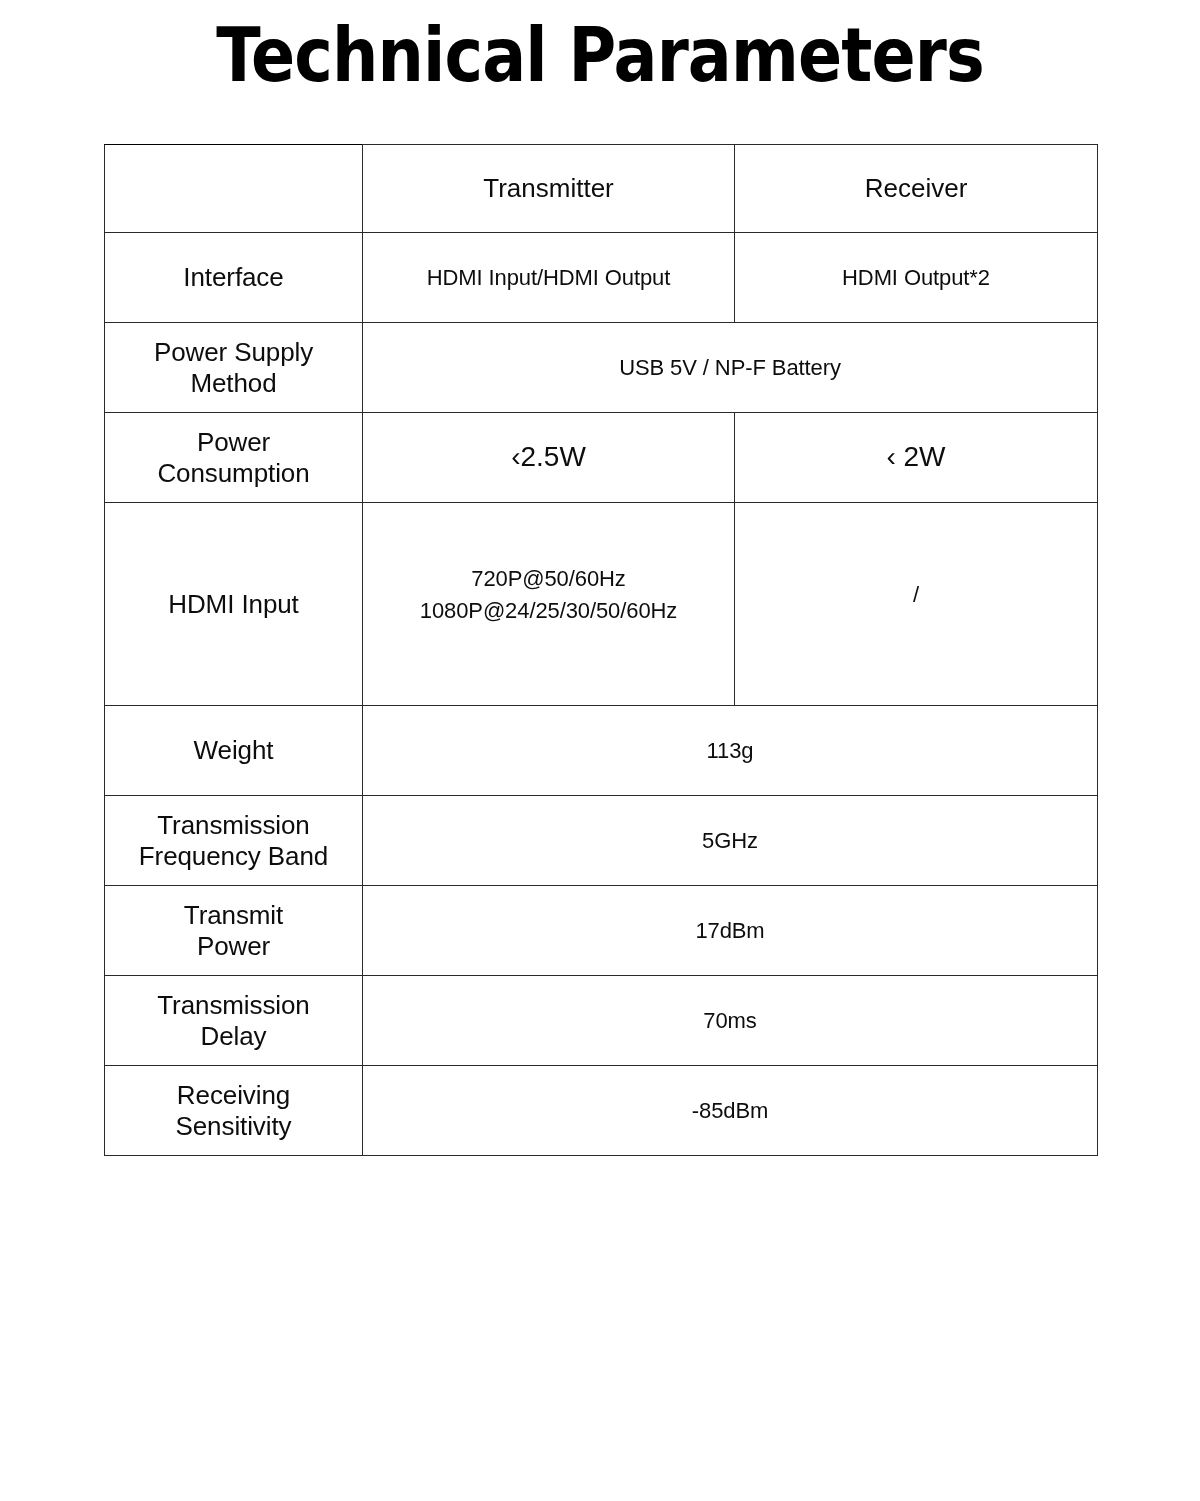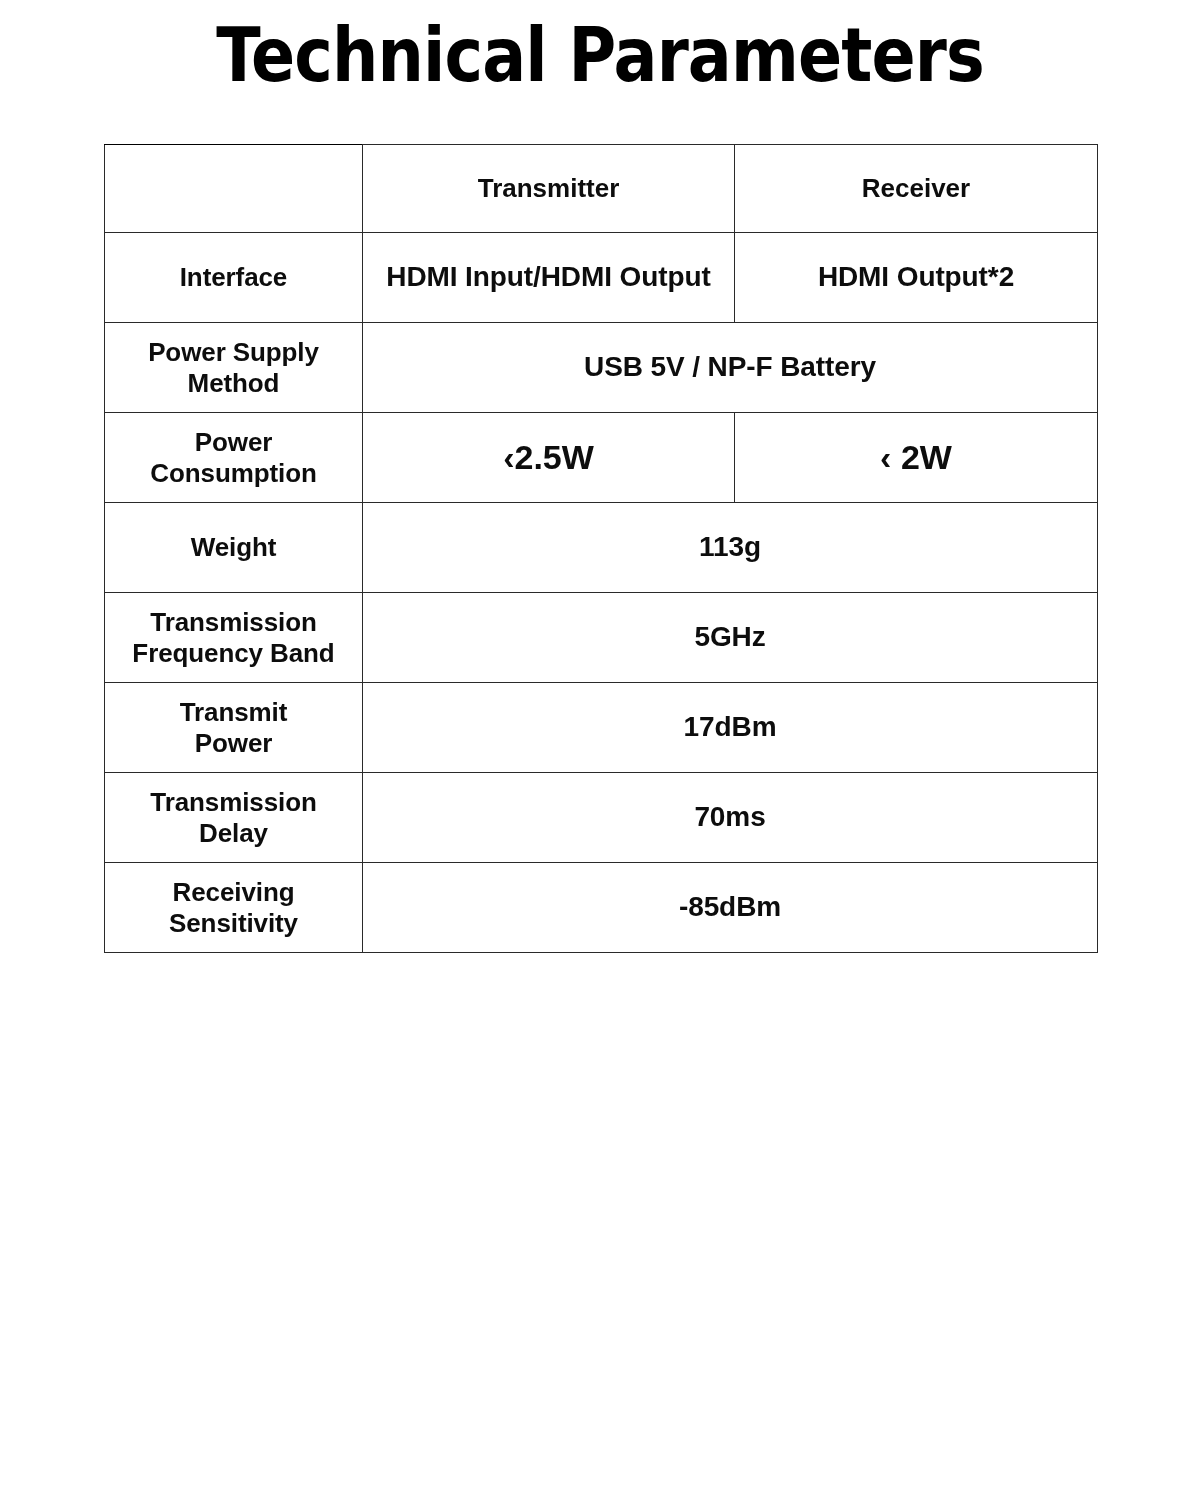--- a/index.html
+++ b/index.html
@@ -55,39 +55,39 @@
   .spec-table col.c-tx    { width: 372px; }
   .spec-table col.c-rx    { width: 363px; }
 
   .spec-table td {
     border: 1px solid #2a2a2a;
     text-align: center;
     vertical-align: middle;
     padding: 0 6px;
     font-size: 25px;
     line-height: 1.16;
-    font-weight: 700;
+    font-weight: 400;
     color: #0d0d0d;
     box-sizing: border-box;
   }
 
   
   td.label {
     font-size: 26px;
     letter-spacing: -0.1px;
   }
 
   
   td.value {
-    font-size: 28px;
+    font-size: 22px;
     letter-spacing: -0.1px;
   }
 
   td.value-lg {
-    font-size: 34px;
+    font-size: 28px;
   }
 
   
   tr.head td {
     height: 88px;
     font-size: 26px;
   }
   tr.head td.blank { border-top-color: #000; }
 
   
@@ -137,20 +137,30 @@
         <td class="value multiline" colspan="2">USB 5V / NP-F Battery</td>
       </tr>
 
       <tr class="r-std">
         <td class="label multiline">Power
 Consumption</td>
         <td class="value-lg multiline">‹2.5W</td>
         <td class="value-lg multiline">‹ 2W</td>
       </tr>
 
+      <tr class="r-tall">
+        <td class="label multiline">HDMI Input</td>
+        <td class="value">
+          <span class="multiline shift-up">720P@50/60Hz
+1080P@24/25/30/50/60Hz</span>
+        </td>
+        <td class="value slash">
+          <span class="shift-up">/</span>
+        </td>
+      </tr>
 
 
       <tr class="r-std">
         <td class="label multiline">Weight</td>
         <td class="value multiline" colspan="2">113g</td>
       </tr>
 
 
       <tr class="r-std">
         <td class="label multiline">Transmission

